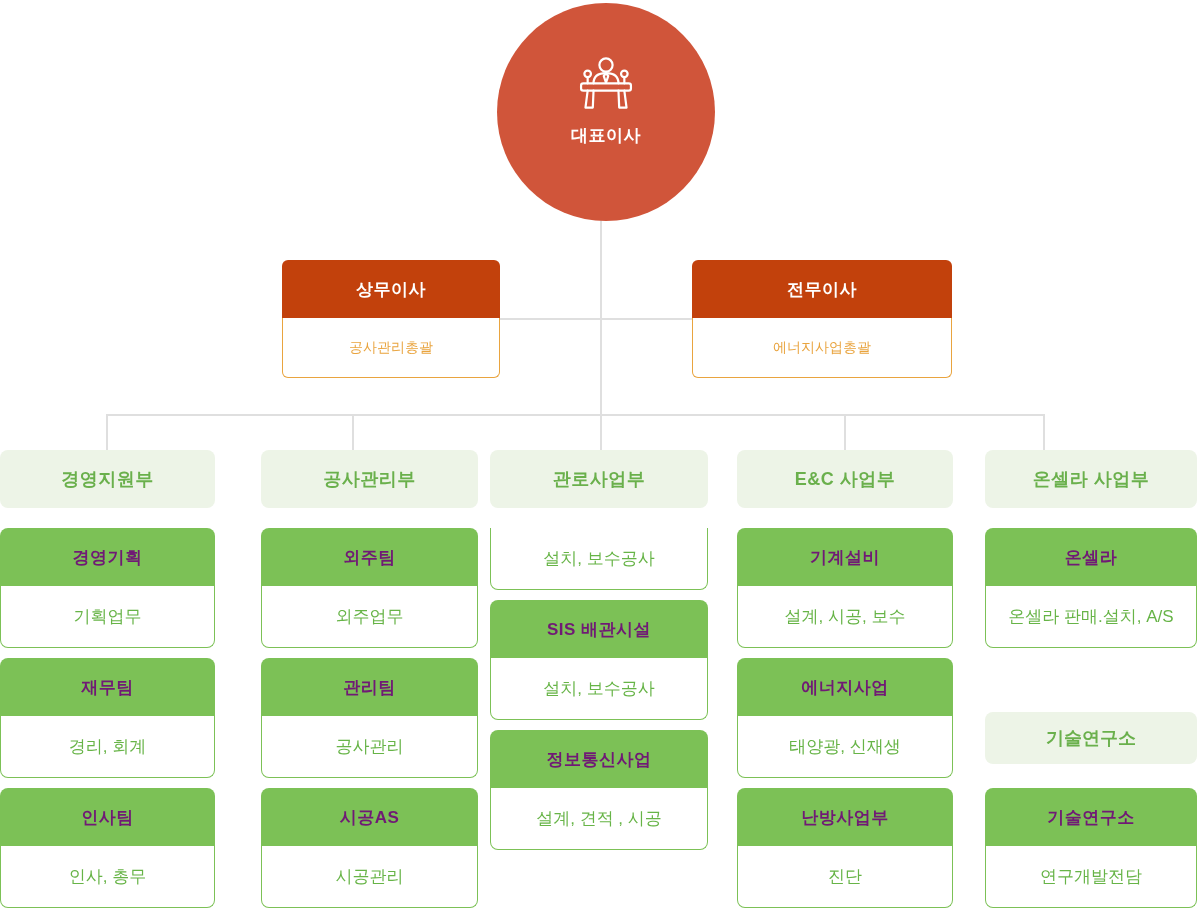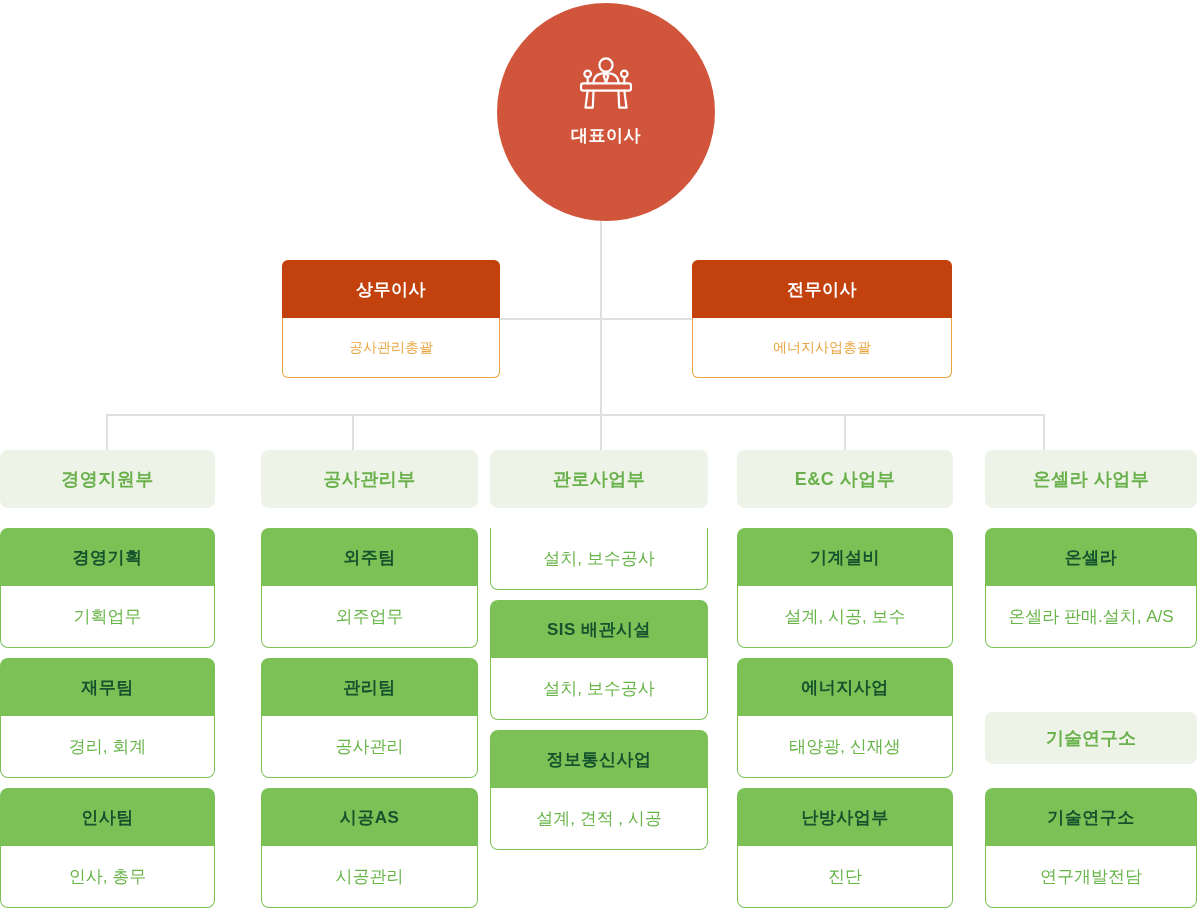--- a/index.html
+++ b/index.html
@@ -42,21 +42,21 @@
   .col-4{left:737px;width:216px;}
   .col-5{left:985px;width:212px;}
   .dept-head{
     height:58px;background:#edf4e7;border-radius:8px;display:flex;align-items:center;
     justify-content:center;color:#6ab04c;font-size:18px;font-weight:700;letter-spacing:.5px;
   }
   .team{margin-top:10px;}
   .team.first{margin-top:20px;}
   .team-head{
     height:58px;background:#7cc156;border-radius:8px 8px 0 0;display:flex;align-items:center;
-    justify-content:center;color:#14532d;font-size:17px;font-weight:700;letter-spacing:.5px;
+    justify-content:center;color:#701a75;font-size:17px;font-weight:700;letter-spacing:.5px;
   }
   .team-body{
     height:62px;background:#fff;border:1px solid #7cc156;border-top:none;border-radius:0 0 8px 8px;
     display:flex;align-items:center;justify-content:center;color:#67b447;font-size:17px;font-weight:500;
     box-sizing:border-box;
   }
   .annex{
     margin-top:64px;height:52px;background:#edf4e7;border-radius:8px;display:flex;
     align-items:center;justify-content:center;color:#6ab04c;font-size:18px;font-weight:700;
   }

